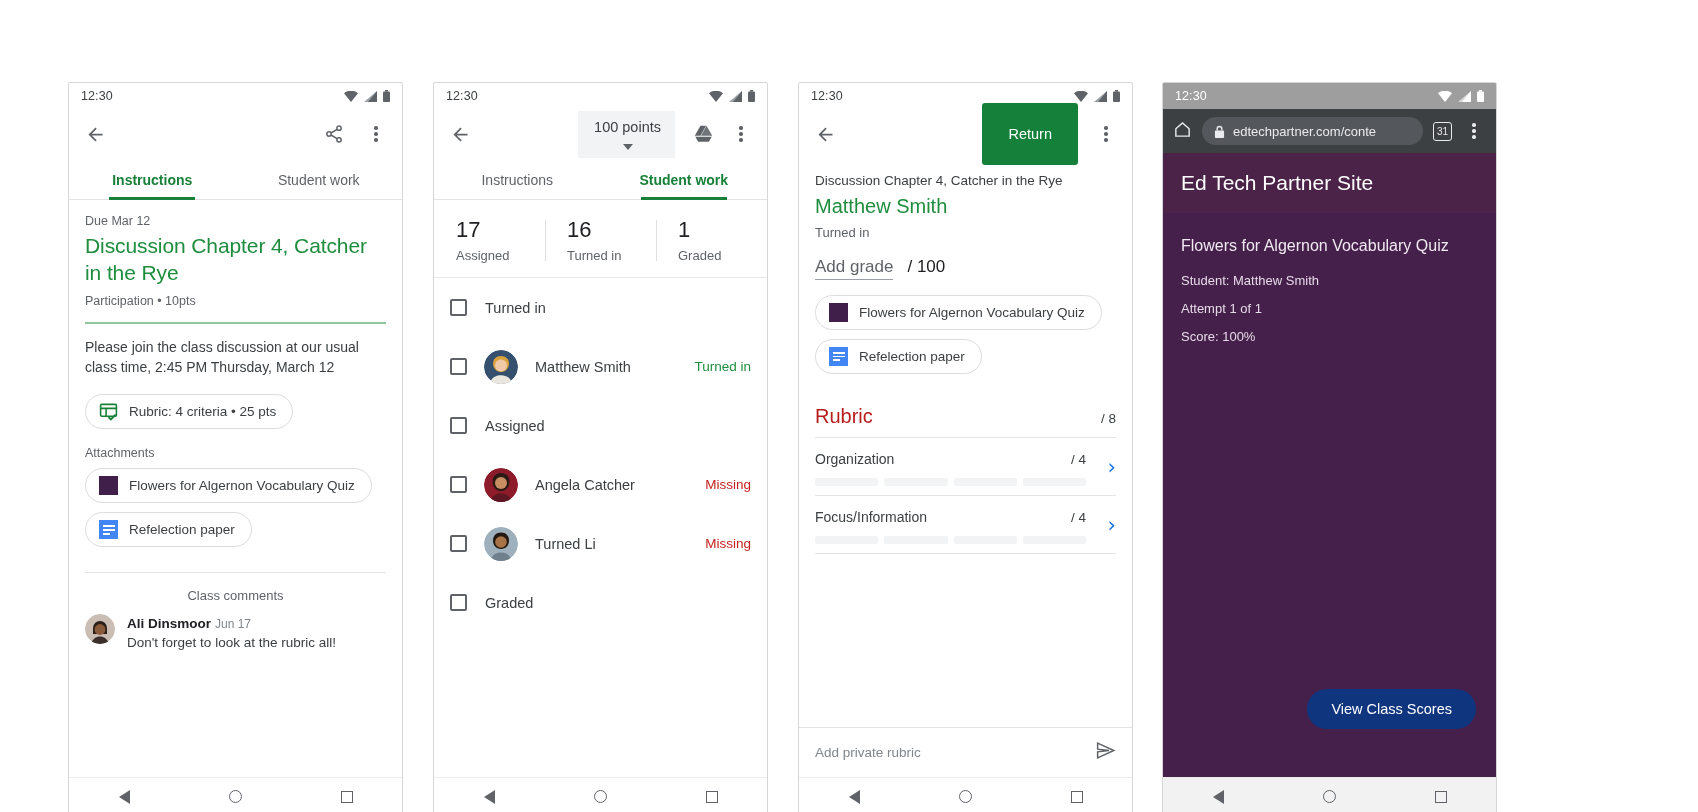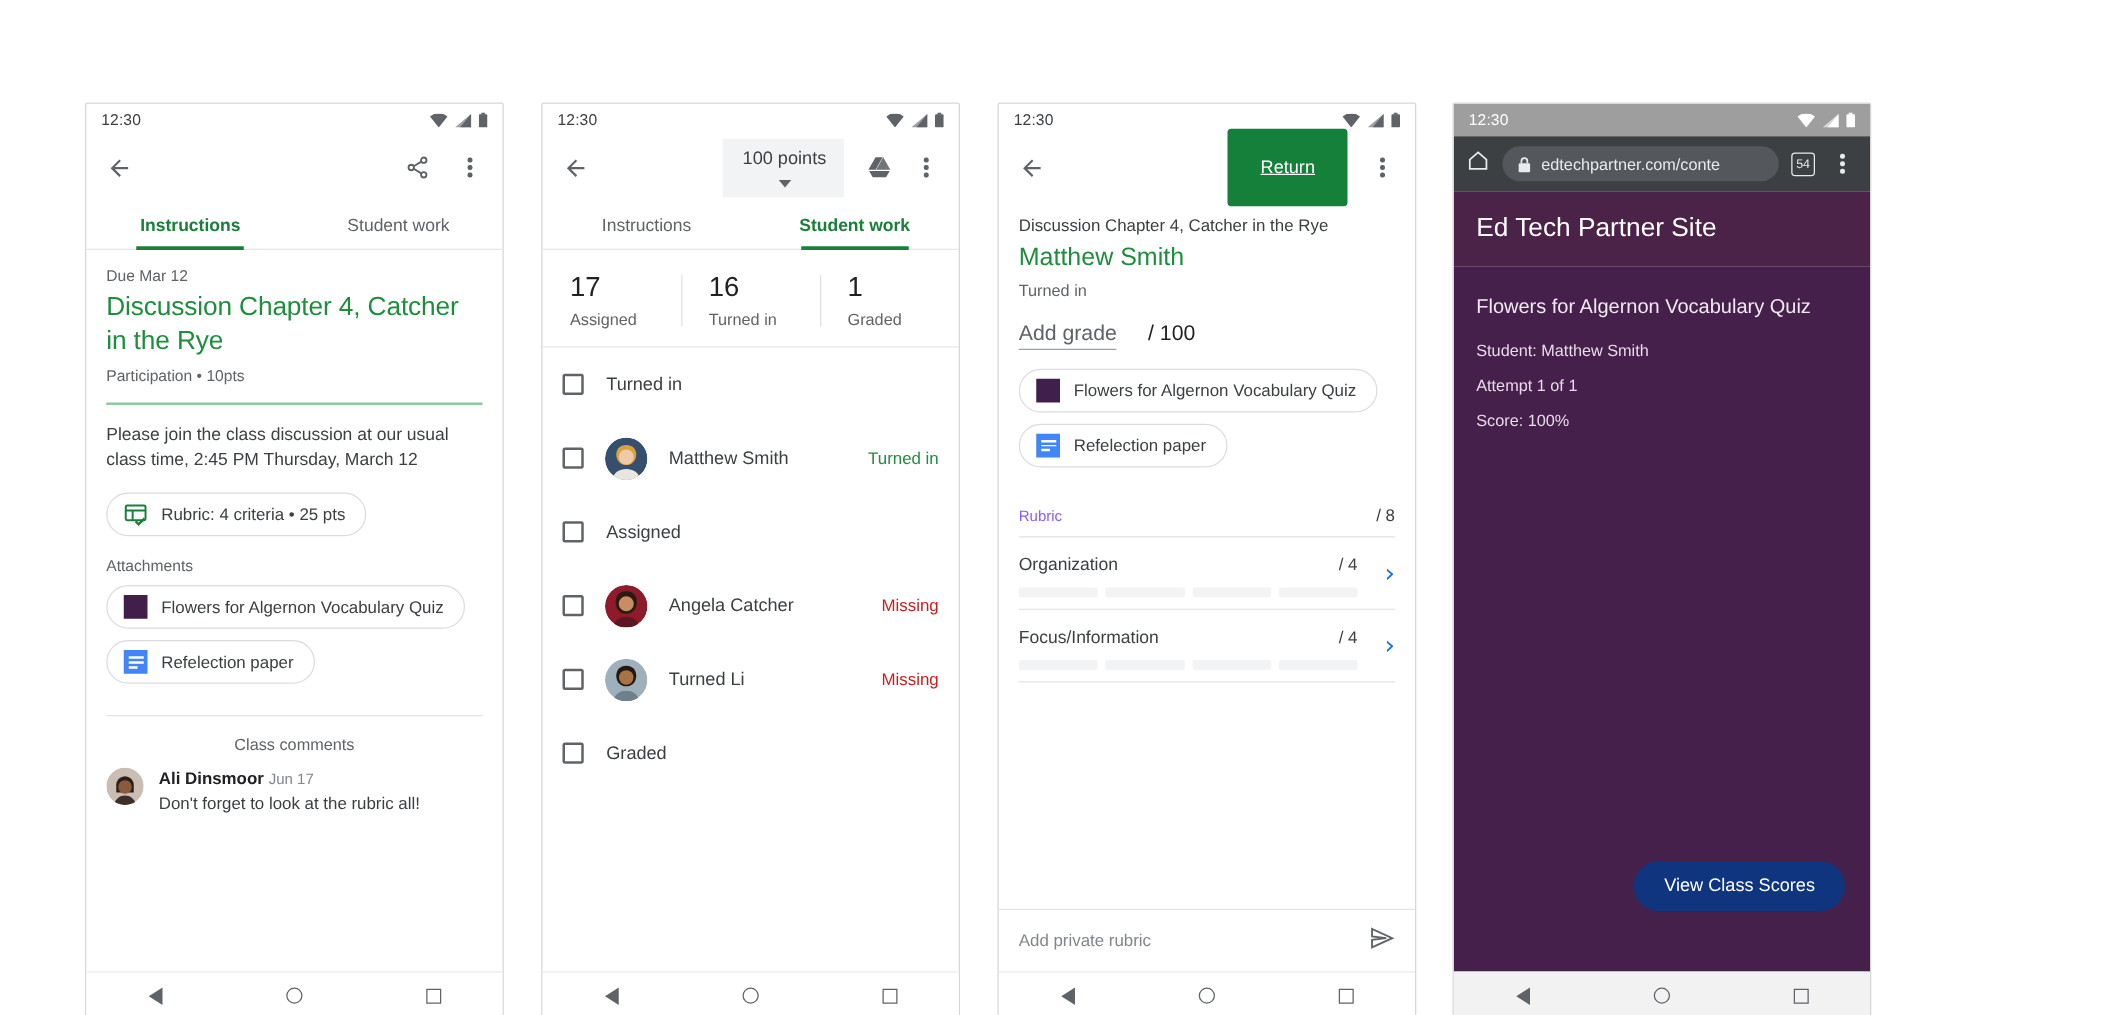--- a/index.html
+++ b/index.html
@@ -71,21 +71,20 @@
     border-top: 6px solid #5f6368;
   }
   .return-btn {
     background: #15803a;
     color: #fff;
     font-size: 14.5px;
     padding: 23px 26px;
     border: none; border-radius: 3px;
     cursor: pointer;
     font-family: "Liberation Sans", sans-serif;
-    text-decoration: underline;
   }
 
   
   .tabs {
     display: flex;
     border-bottom: 1px solid #e4e4e4;
     flex: 0 0 auto;
   }
   .tab {
     flex: 1;
@@ -182,36 +181,36 @@
   .srow-group { margin-left: 18px; font-size: 14.5px; color: #3c4043; }
   .srow-status { margin-left: auto; font-size: 13.5px; }
   .st-turned { color: #1e8e3e; }
   .st-missing { color: #c5221f; }
 
   
   .p3pad { padding: 14px 16px 0; }
   .p3-assign { font-size: 13.5px; color: #3c4043; }
   .p3-student { font-size: 20px; color: #1e8e3e; margin-top: 7px; }
   .p3-state { font-size: 13px; color: #5f6368; margin-top: 7px; }
-  .grade-row { display: flex; align-items: baseline; gap: 25px; margin-top: 17px; }
+  .grade-row { display: flex; align-items: baseline; gap: 14px; margin-top: 17px; }
   .grade-input {
     font-size: 17px; color: #5f6368;
     border-bottom: 1px solid #9aa0a6;
     padding-bottom: 2px;
     cursor: text;
   }
   .grade-total { font-size: 17px; color: #202124; }
 
   .rubric-head {
     display: flex; align-items: baseline;
     margin-top: 22px;
     padding-bottom: 9px;
     border-bottom: 1px solid #e4e4e4;
   }
-  .rubric-title { font-size: 12px; color: #8b5cf6; }
+  .rubric-title { font-size: 20px; color: #b91c1c; }
   .rubric-total { margin-left: auto; font-size: 13.5px; color: #3c4043; }
 
   .crit { padding: 13px 0 9px; border-bottom: 1px solid #e4e4e4; position: relative; }
   .crit-top { display: flex; align-items: baseline; padding-right: 30px; }
   .crit-name { font-size: 14px; color: #3c4043; }
   .crit-pts { margin-left: auto; font-size: 13.5px; color: #3c4043; }
   .crit-bars { display: flex; gap: 6px; margin-top: 11px; padding-right: 30px; }
   .crit-bars i { flex: 1; height: 8px; background: #f1f3f4; border-radius: 2px; display: block; }
   .chev {
     position: absolute; right: 0; top: 50%; transform: translateY(-50%);
@@ -674,21 +673,21 @@
             <path d="M3.6 11 12 3.6 20.4 11v9.4H3.6z"></path>
           </svg>
       </span>
       <div class="omnibox">
         <svg width="11" height="13" viewBox="0 0 12 14">
             <rect x="1" y="6" width="10" height="8" rx="1" fill="#e8eaed"></rect>
             <path d="M3.4 6V4.2a2.6 2.6 0 0 1 5.2 0V6" fill="none" stroke="#e8eaed" stroke-width="1.5"></path>
           </svg>
         <span>edtechpartner.com/conte</span>
       </div>
-      <span class="tabcount">54</span>
+      <span class="tabcount">31</span>
       <span class="tb-icon kebab kebab-light">
           <i></i>
           <i></i>
           <i></i>
         </span>
     </div>
 
     <div class="site-head">
       <div class="site-title">Ed Tech Partner Site</div>
     </div>

